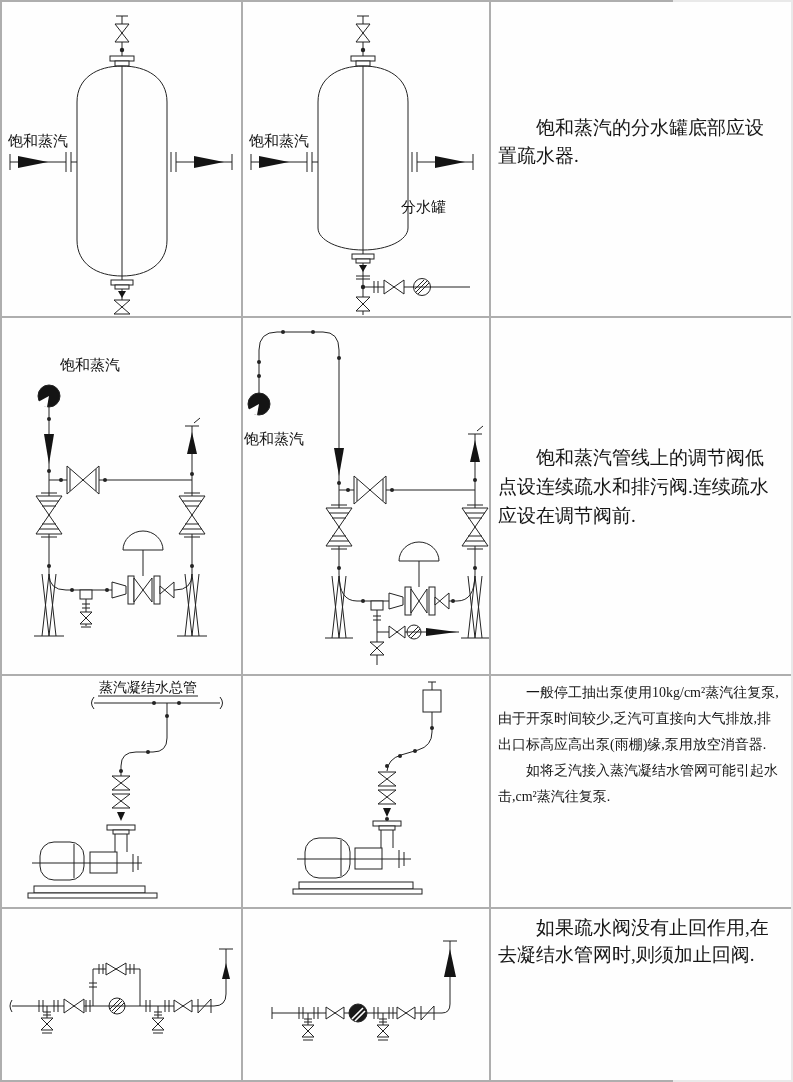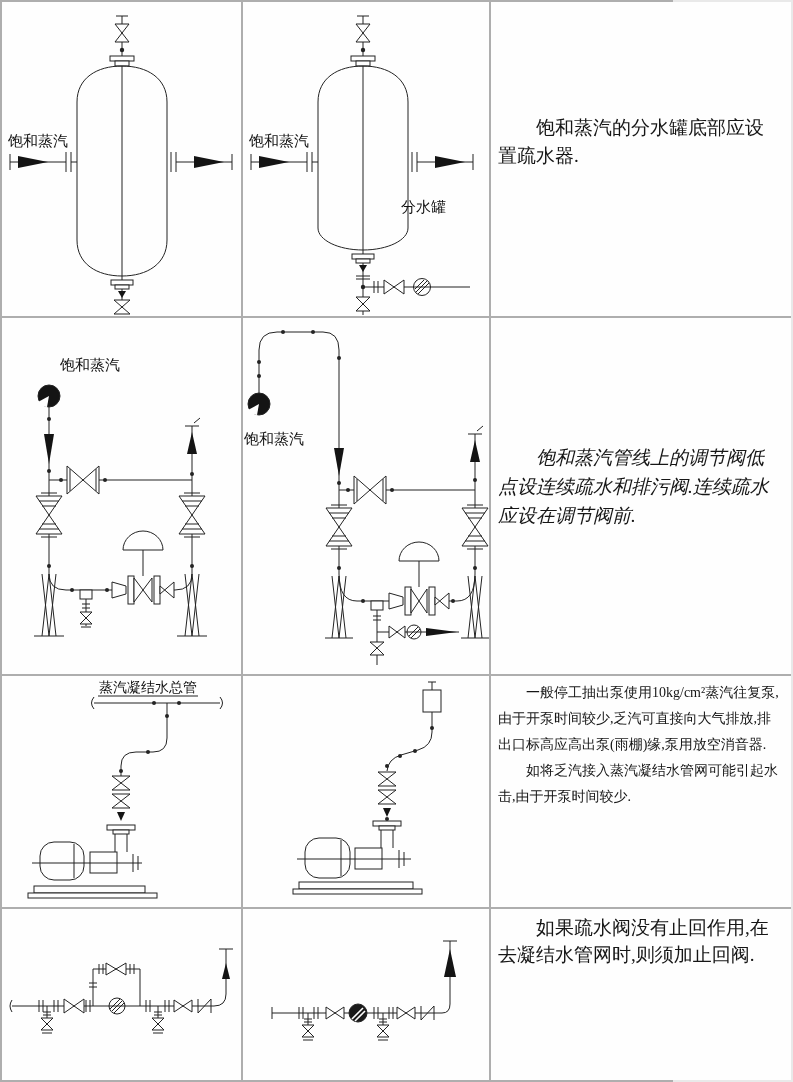--- a/index.html
+++ b/index.html
@@ -2,21 +2,21 @@
 <html><head>
 <meta charset="utf-8">
 <style>
   html,body{margin:0;padding:0;background:#e9e9e9;font-family:"Liberation Serif",serif;}
   .sheet{width:673px;height:1082px;background:#aeaeae;box-sizing:border-box;padding:2px;}
   .grid{display:grid;grid-template-columns:239px 246px 300px;grid-template-rows:314px 356px 231px 171px;gap:2px;width:789px;height:1078px;background:#aeaeae;}
   .cell{background:#fefefe;overflow:hidden;position:relative;}
   .note{font-size:19px;line-height:28px;color:#161616;padding:0 9px 0 7px;box-sizing:border-box;}
   .note p{margin:0;text-indent:2em;}
   .note-r1{padding-top:112px;}
-  .note-r2{padding-top:125px;line-height:29px;font-style:italic;}
+  .note-r2{padding-top:125px;line-height:29px;}
   .note-r3{padding-top:4px;font-size:14px;line-height:26px;}
   .note-r4{padding-top:5px;line-height:27px;}
   svg{display:block;}
   .ln{stroke:#232323;stroke-width:1;fill:none;}
   .f{fill:#141414;stroke:none;}
   .w{fill:#fefefe;stroke:#232323;stroke-width:1;}
   .dot{fill:#232323;stroke:none;}
   svg text{font-family:"Liberation Serif",serif;fill:#101010;}
 </style>
 </head>
@@ -402,21 +402,21 @@
       <line class="ln" x1="98" y1="164" x2="98" y2="200"></line>
       <line class="ln" x1="54" y1="183" x2="168" y2="183"></line>
       <rect class="w" x="56" y="206" width="114" height="7"></rect>
       <rect class="w" x="50" y="213" width="129" height="5"></rect>
     </g>
    </svg>
   </div>
 
   <div class="cell note note-r3">
     <p>一般停工抽出泵使用10kg/cm²蒸汽往复泵,由于开泵时间较少,乏汽可直接向大气排放,排出口标高应高出泵(雨棚)缘,泵用放空消音器.</p>
-    <p>如将乏汽接入蒸汽凝结水管网可能引起水击,由于开泵时间较少.</p>
+    <p>如将乏汽接入蒸汽凝结水管网可能引起水击,cm²蒸汽往复泵.</p>
   </div>
 
   <div class="cell">
    <svg width="239" height="171" viewBox="0 0 239 171">
     <g>
       <line class="ln" x1="10" y1="97" x2="212" y2="97"></line>
       <path class="ln" d="M10,91 Q6,97 10,103"></path>
       <line class="ln" x1="37" y1="91" x2="37" y2="103"></line>
             <line class="ln" x1="41" y1="91" x2="41" y2="103"></line>
       <line class="ln" x1="52" y1="91" x2="52" y2="103"></line>

